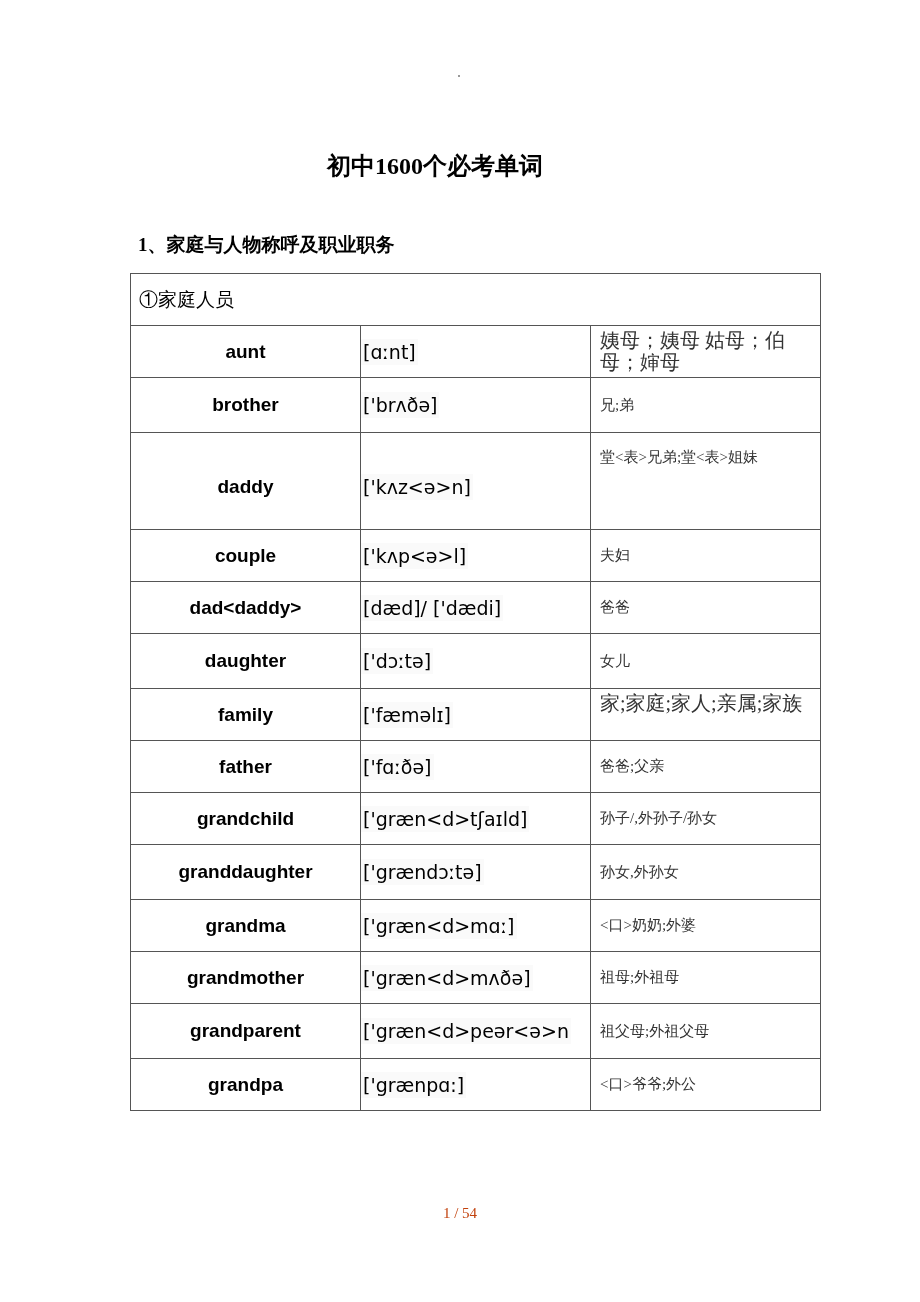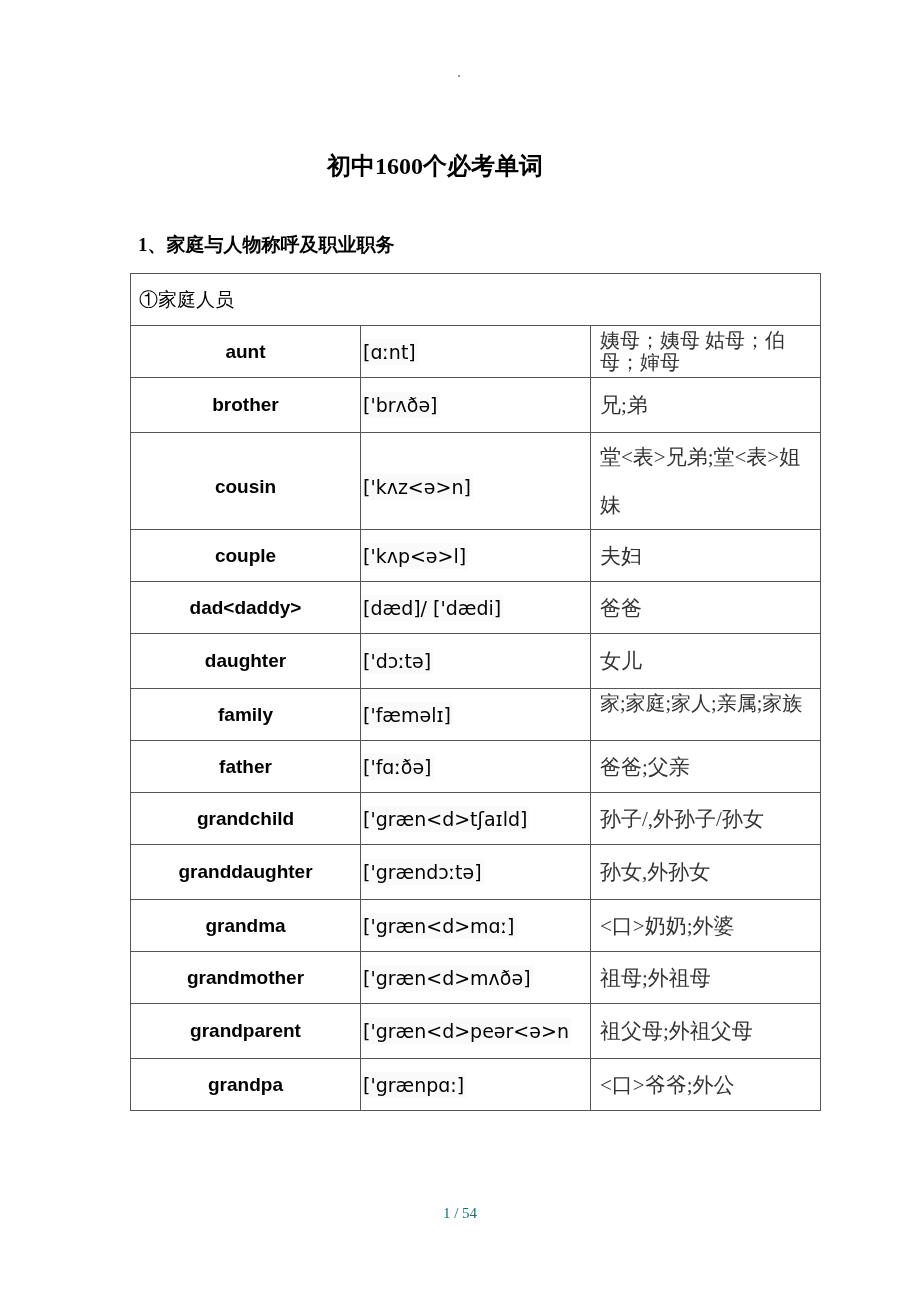--- a/index.html
+++ b/index.html
@@ -26,28 +26,28 @@
       width: 217px; text-align: center;
       font-family: Liberation Sans, sans-serif; font-weight: bold; font-size: 19px; margin-left: 48px;
     }
     td.phon {
       width: 239px; text-align: left;
       font-family: "DejaVu Sans", "Liberation Sans", sans-serif; font-size: 19px;
     }
     td.phon span { background: #fafafa; padding: 2px 2px; white-space: nowrap; }
     td.mean {
       padding-left: 9px !important; padding-right: 4px !important;
-      font-family: "Liberation Serif", "DejaVu Serif", serif; font-size: 21px; color: #333;
+      font-family: "Liberation Serif", "DejaVu Serif", serif; font-size: 15px; color: #333;
     }
     td.mean.small { font-size: 20px; line-height: 22px; vertical-align: top; padding-top: 3px !important; }
     td.top { vertical-align: top; padding-top: 12px !important; }
     td.mean.tall { line-height: 48px; vertical-align: top; padding-top: 0 !important; }
     .footer {
       position: absolute; left: 0; width: 920px; top: 1205px; text-align: center;
-      font-family: "Liberation Serif", "DejaVu Serif", serif; font-size: 15px; color: #0f766e;
+      font-family: "Liberation Serif", "DejaVu Serif", serif; font-size: 15px; color: #c2410c;
     }
   </style>
 </head>
 <body>
 
 <div class="dot"></div>
 
 <div class="title">初中1600个必考单词</div>
 
 <div class="section">1、家庭与人物称呼及职业职务</div>
@@ -64,21 +64,21 @@
     <td class="mean small">姨母；姨母 姑母；伯母；婶母</td>
   </tr>
 
   <tr style="height:55px">
     <td class="word">brother</td>
     <td class="phon"><span>['brʌðə]</span></td>
     <td class="mean">兄;弟</td>
   </tr>
 
   <tr style="height:97px">
-    <td class="word top">cousin</td>
+    <td class="word top">daddy</td>
     <td class="phon top"><span>['kʌz&lt;ə&gt;n]</span></td>
     <td class="mean tall">堂&lt;表&gt;兄弟;堂&lt;表&gt;姐妹</td>
   </tr>
 
   <tr style="height:52px">
     <td class="word">couple</td>
     <td class="phon"><span>['kʌp&lt;ə&gt;l]</span></td>
     <td class="mean">夫妇</td>
   </tr>
 

